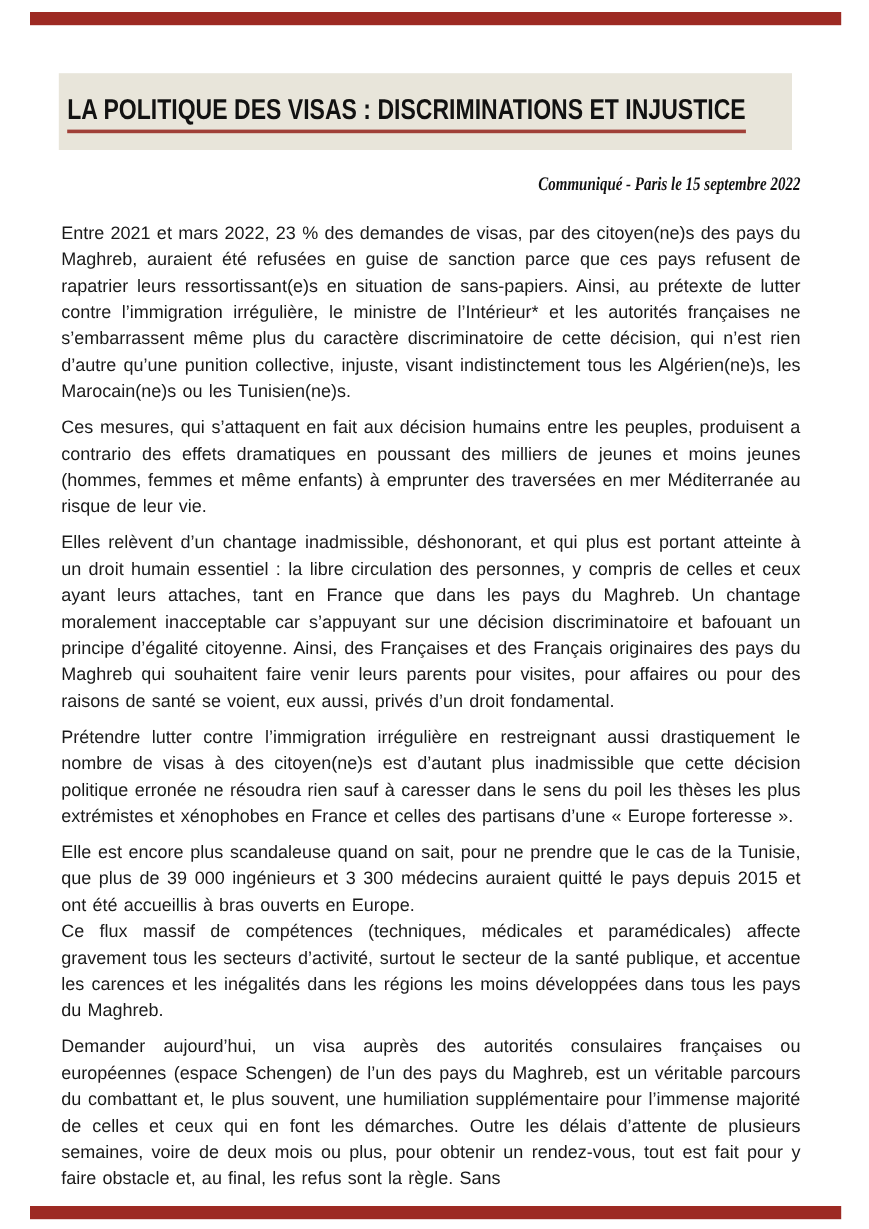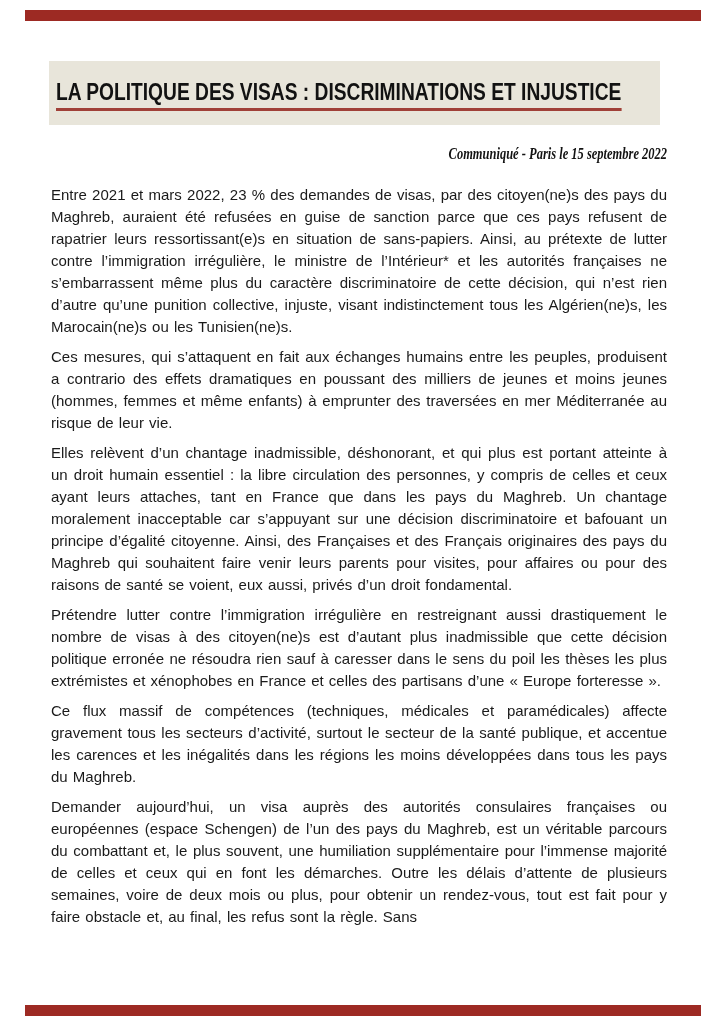--- a/index.html
+++ b/index.html
@@ -77,22 +77,23 @@
   <div class="red-bar top"></div>
 
   <div class="title-banner">
     <span class="title-text">LA POLITIQUE DES VISAS : DISCRIMINATIONS ET INJUSTICE</span>
   </div>
 
   <div class="dateline">Communiqué - Paris le 15 septembre 2022</div>
 
   <div class="body-text">
     <p>Entre 2021 et mars 2022, 23 % des demandes de visas, par des citoyen(ne)s des pays du Maghreb, auraient été refusées en guise de sanction parce que ces pays refusent de rapatrier leurs ressortissant(e)s en situation de sans-papiers. Ainsi, au prétexte de lutter contre l’immigration irrégulière, le ministre de l’Intérieur* et les autorités françaises ne s’embarrassent même plus du caractère discriminatoire de cette décision, qui n’est rien d’autre qu’une punition collective, injuste, visant indistinctement tous les Algérien(ne)s, les Marocain(ne)s ou les Tunisien(ne)s.</p>
-    <p>Ces mesures, qui s’attaquent en fait aux échanges humains entre les peuples, produisent a contrario des effets dramatiques en poussant des milliers de jeunes et moins jeunes (hommes, femmes et même enfants) à emprunter des traversées en mer Méditerranée au risque de leur vie.</p>
+    <p>Ces mesures, qui s’attaquent en fait aux décision humains entre les peuples, produisent a contrario des effets dramatiques en poussant des milliers de jeunes et moins jeunes (hommes, femmes et même enfants) à emprunter des traversées en mer Méditerranée au risque de leur vie.</p>
     <p>Elles relèvent d’un chantage inadmissible, déshonorant, et qui plus est portant atteinte à un droit humain essentiel : la libre circulation des personnes, y compris de celles et ceux ayant leurs attaches, tant en France que dans les pays du Maghreb. Un chantage moralement inacceptable car s’appuyant sur une décision discriminatoire et bafouant un principe d’égalité citoyenne. Ainsi, des Françaises et des Français originaires des pays du Maghreb qui souhaitent faire venir leurs parents pour visites, pour affaires ou pour des raisons de santé se voient, eux aussi, privés d’un droit fondamental.</p>
     <p>Prétendre lutter contre l’immigration irrégulière en restreignant aussi drastiquement le nombre de visas à des citoyen(ne)s est d’autant plus inadmissible que cette décision politique erronée ne résoudra rien sauf à caresser dans le sens du poil les thèses les plus extrémistes et xénophobes en France et celles des partisans d’une « Europe forteresse ».</p>
+    <p class="tight">Elle est encore plus scandaleuse quand on sait, pour ne prendre que le cas de la Tunisie, que plus de 39 000 ingénieurs et 3 300 médecins auraient quitté le pays depuis 2015 et ont été accueillis à bras ouverts en Europe.</p>
     <p>Ce flux massif de compétences (techniques, médicales et paramédicales) affecte gravement tous les secteurs d’activité, surtout le secteur de la santé publique, et accentue les carences et les inégalités dans les régions les moins développées dans tous les pays du Maghreb.</p>
     <p>Demander aujourd’hui, un visa auprès des autorités consulaires françaises ou européennes (espace Schengen) de l’un des pays du Maghreb, est un véritable parcours du combattant et, le plus souvent, une humiliation supplémentaire pour l’immense majorité de celles et ceux qui en font les démarches. Outre les délais d’attente de plusieurs semaines, voire de deux mois ou plus, pour obtenir un rendez-vous, tout est fait pour y faire obstacle et, au final, les refus sont la règle. Sans</p>
   </div>
 
   <div class="red-bar bottom"></div>
 
 </div>
 
 </body></html>

